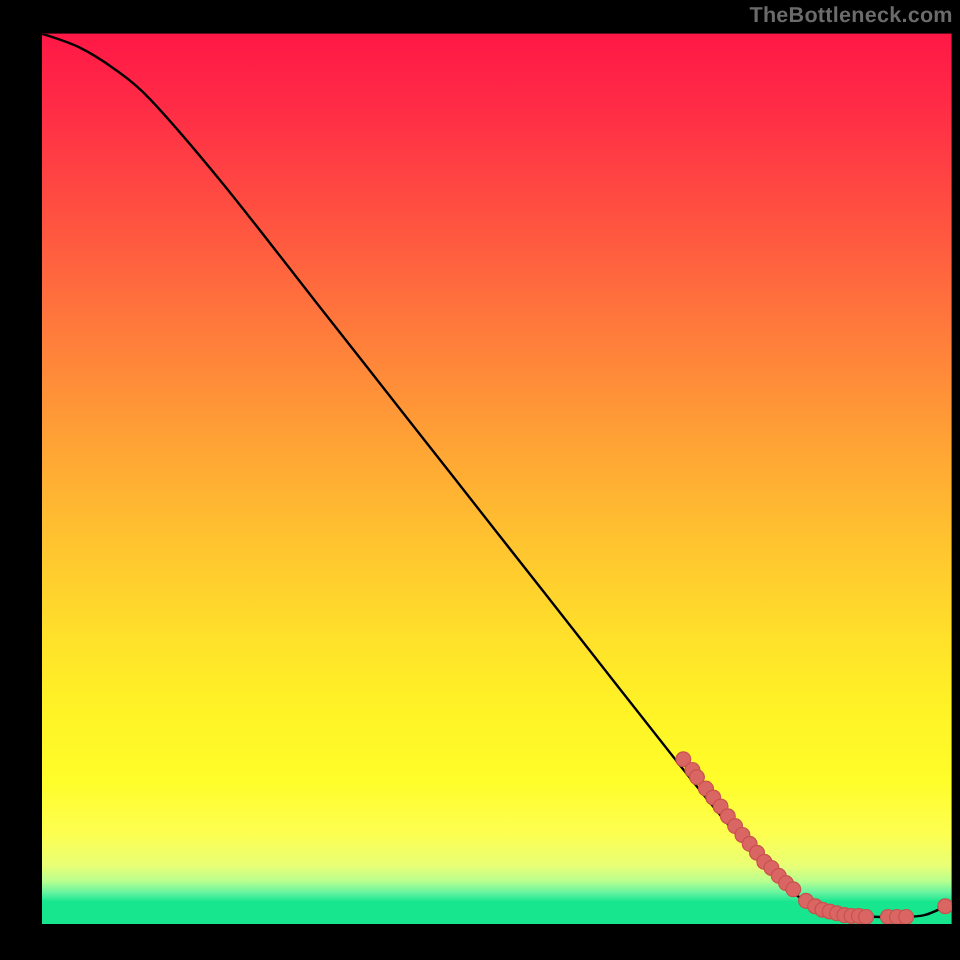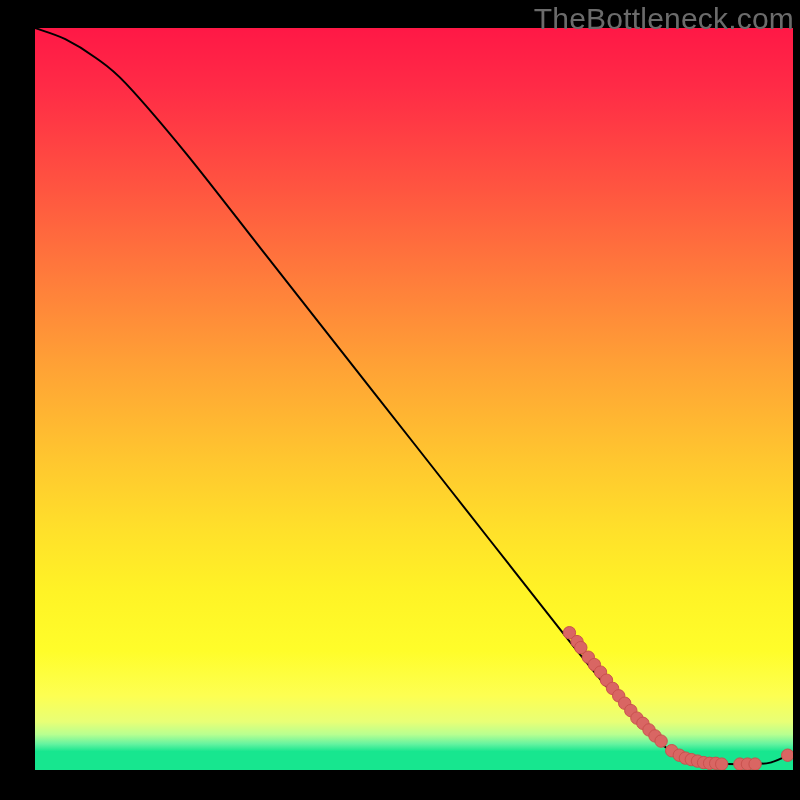--- a/index.html
+++ b/index.html
@@ -14,22 +14,22 @@
   .wrap {
     position: relative;
     width: 800px;
     height: 800px;
   }
   .watermark {
     position: absolute;
     top: 2px;
     right: 6px;
     color: #6b6b6b;
-    font-size: 30px;
-    font-weight: 400;
+    font-size: 18px;
+    font-weight: 700;
     letter-spacing: 0.2px;
     z-index: 20;
   }
   .plot-area {
     position: absolute;
     left: 35px;
     top: 28px;
     width: 758px;
     height: 742px;
     

